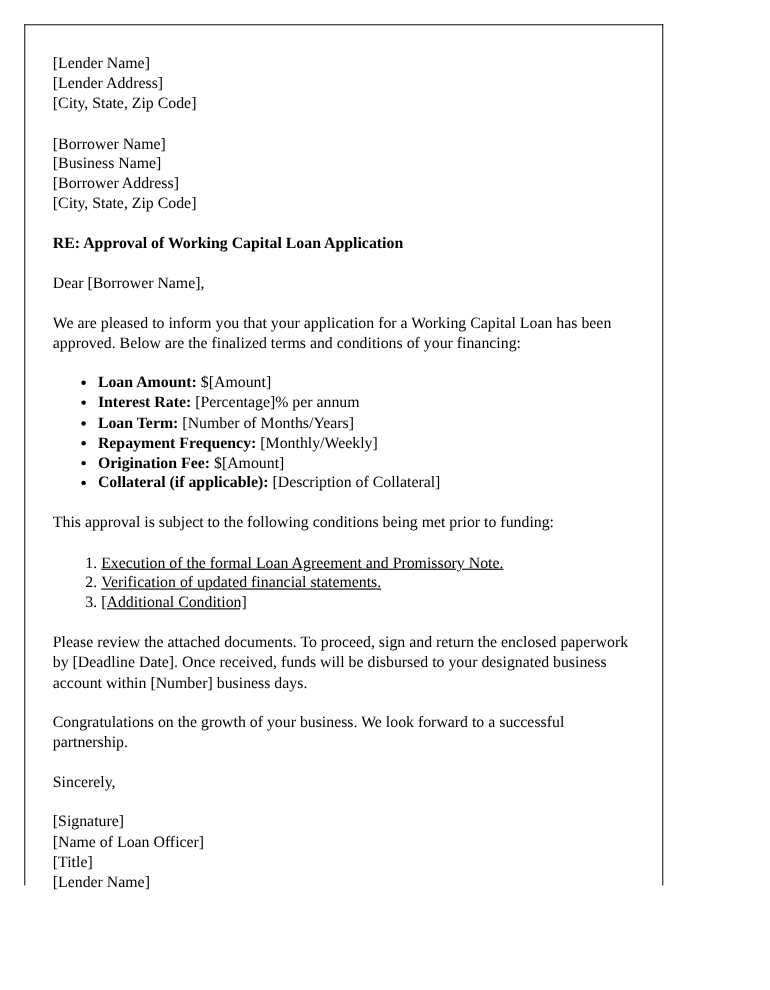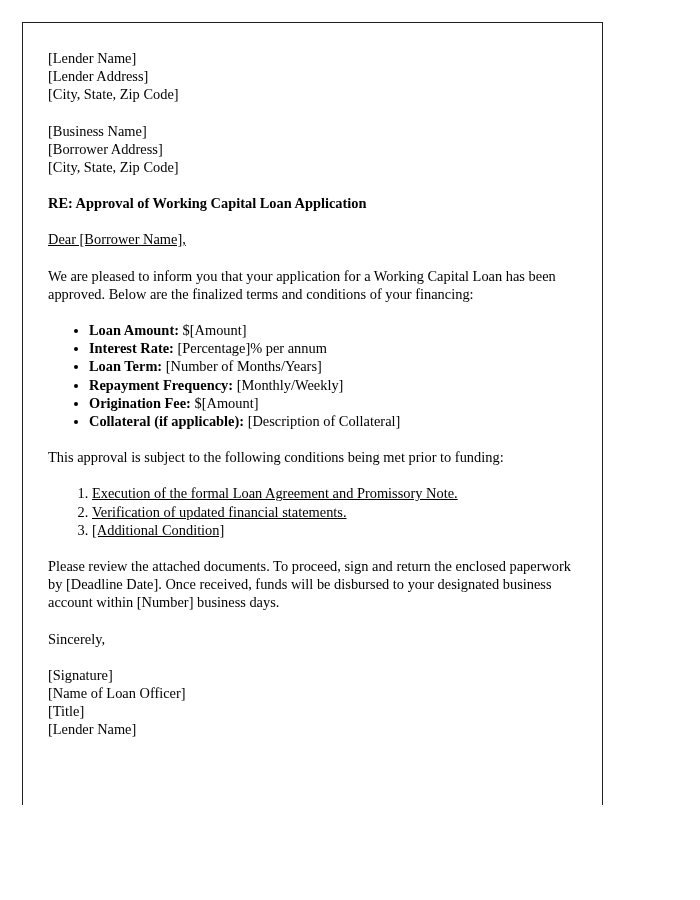--- a/index.html
+++ b/index.html
@@ -47,21 +47,20 @@
 
   
   .subject {
     font-weight: bold;
     margin: 0 0 18px 0;
   }
 
   
   .salutation {
     margin: 0 0 18px 0;
-    text-decoration: underline;
   }
   .para {
     margin: 0 0 18px 0;
     max-width: 588px;
     text-align: left;
   }
 
   
   ul.terms {
     list-style: disc;
@@ -110,20 +109,21 @@
 <div id="page">
   <div class="doc">
 
     <div class="addr-block">
       <div class="addr-line">[Lender Name]</div>
       <div class="addr-line">[Lender Address]</div>
       <div class="addr-line">[City, State, Zip Code]</div>
     </div>
 
     <div class="addr-block">
+      <div class="addr-line">[Borrower Name]</div>
       <div class="addr-line">[Business Name]</div>
       <div class="addr-line">[Borrower Address]</div>
       <div class="addr-line">[City, State, Zip Code]</div>
     </div>
 
     <div class="subject">RE: Approval of Working Capital Loan Application</div>
 
     <div class="salutation">Dear [Borrower Name],</div>
 
     <div class="para">We are pleased to inform you that your application for a Working Capital Loan has been approved. Below are the finalized terms and conditions of your financing:</div>
@@ -158,20 +158,21 @@
     <div class="para">This approval is subject to the following conditions being met prior to funding:</div>
 
     <ol class="conditions">
       <li>Execution of the formal Loan Agreement and Promissory Note.</li>
       <li>Verification of updated financial statements.</li>
       <li>[Additional Condition]</li>
     </ol>
 
     <div class="para">Please review the attached documents. To proceed, sign and return the enclosed paperwork by [Deadline Date]. Once received, funds will be disbursed to your designated business account within [Number] business days.</div>
 
+    <div class="para">Congratulations on the growth of your business. We look forward to a successful partnership.</div>
 
     <div class="closing">Sincerely,</div>
 
     <div class="sig-block">
       <div class="sig-line">[Signature]</div>
       <div class="sig-line">[Name of Loan Officer]</div>
       <div class="sig-line">[Title]</div>
       <div class="sig-line">[Lender Name]</div>
     </div>
 

